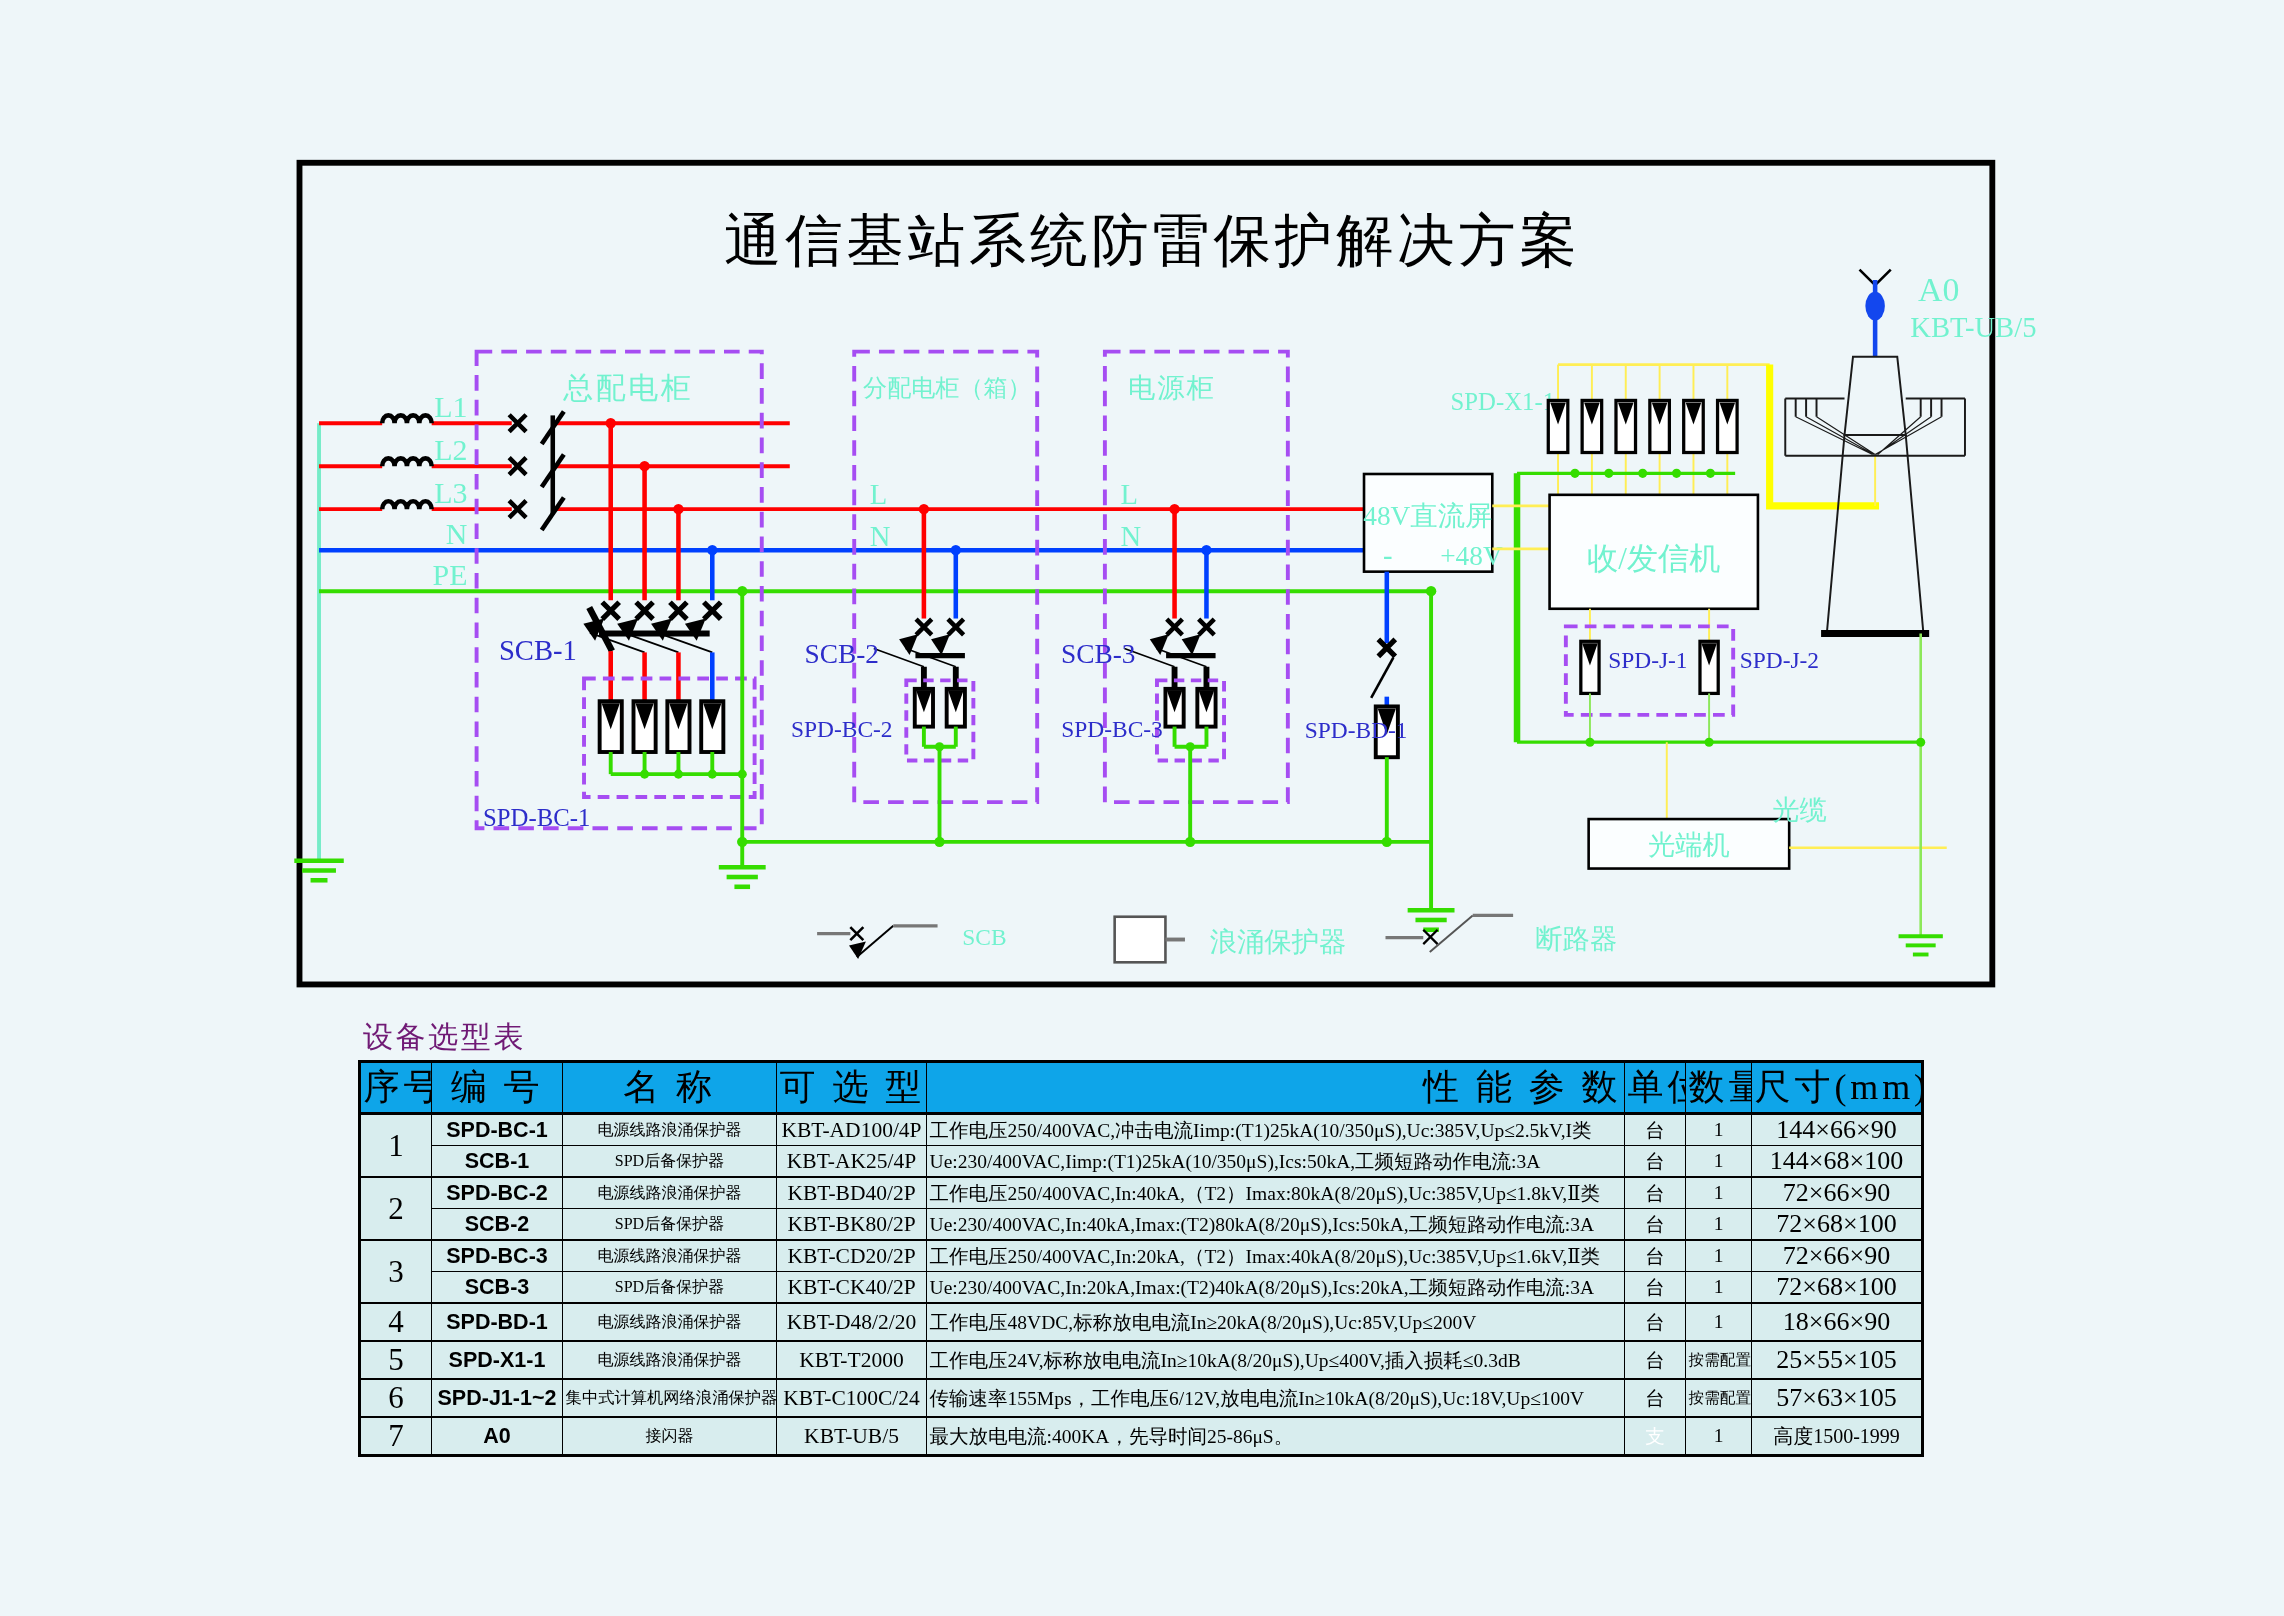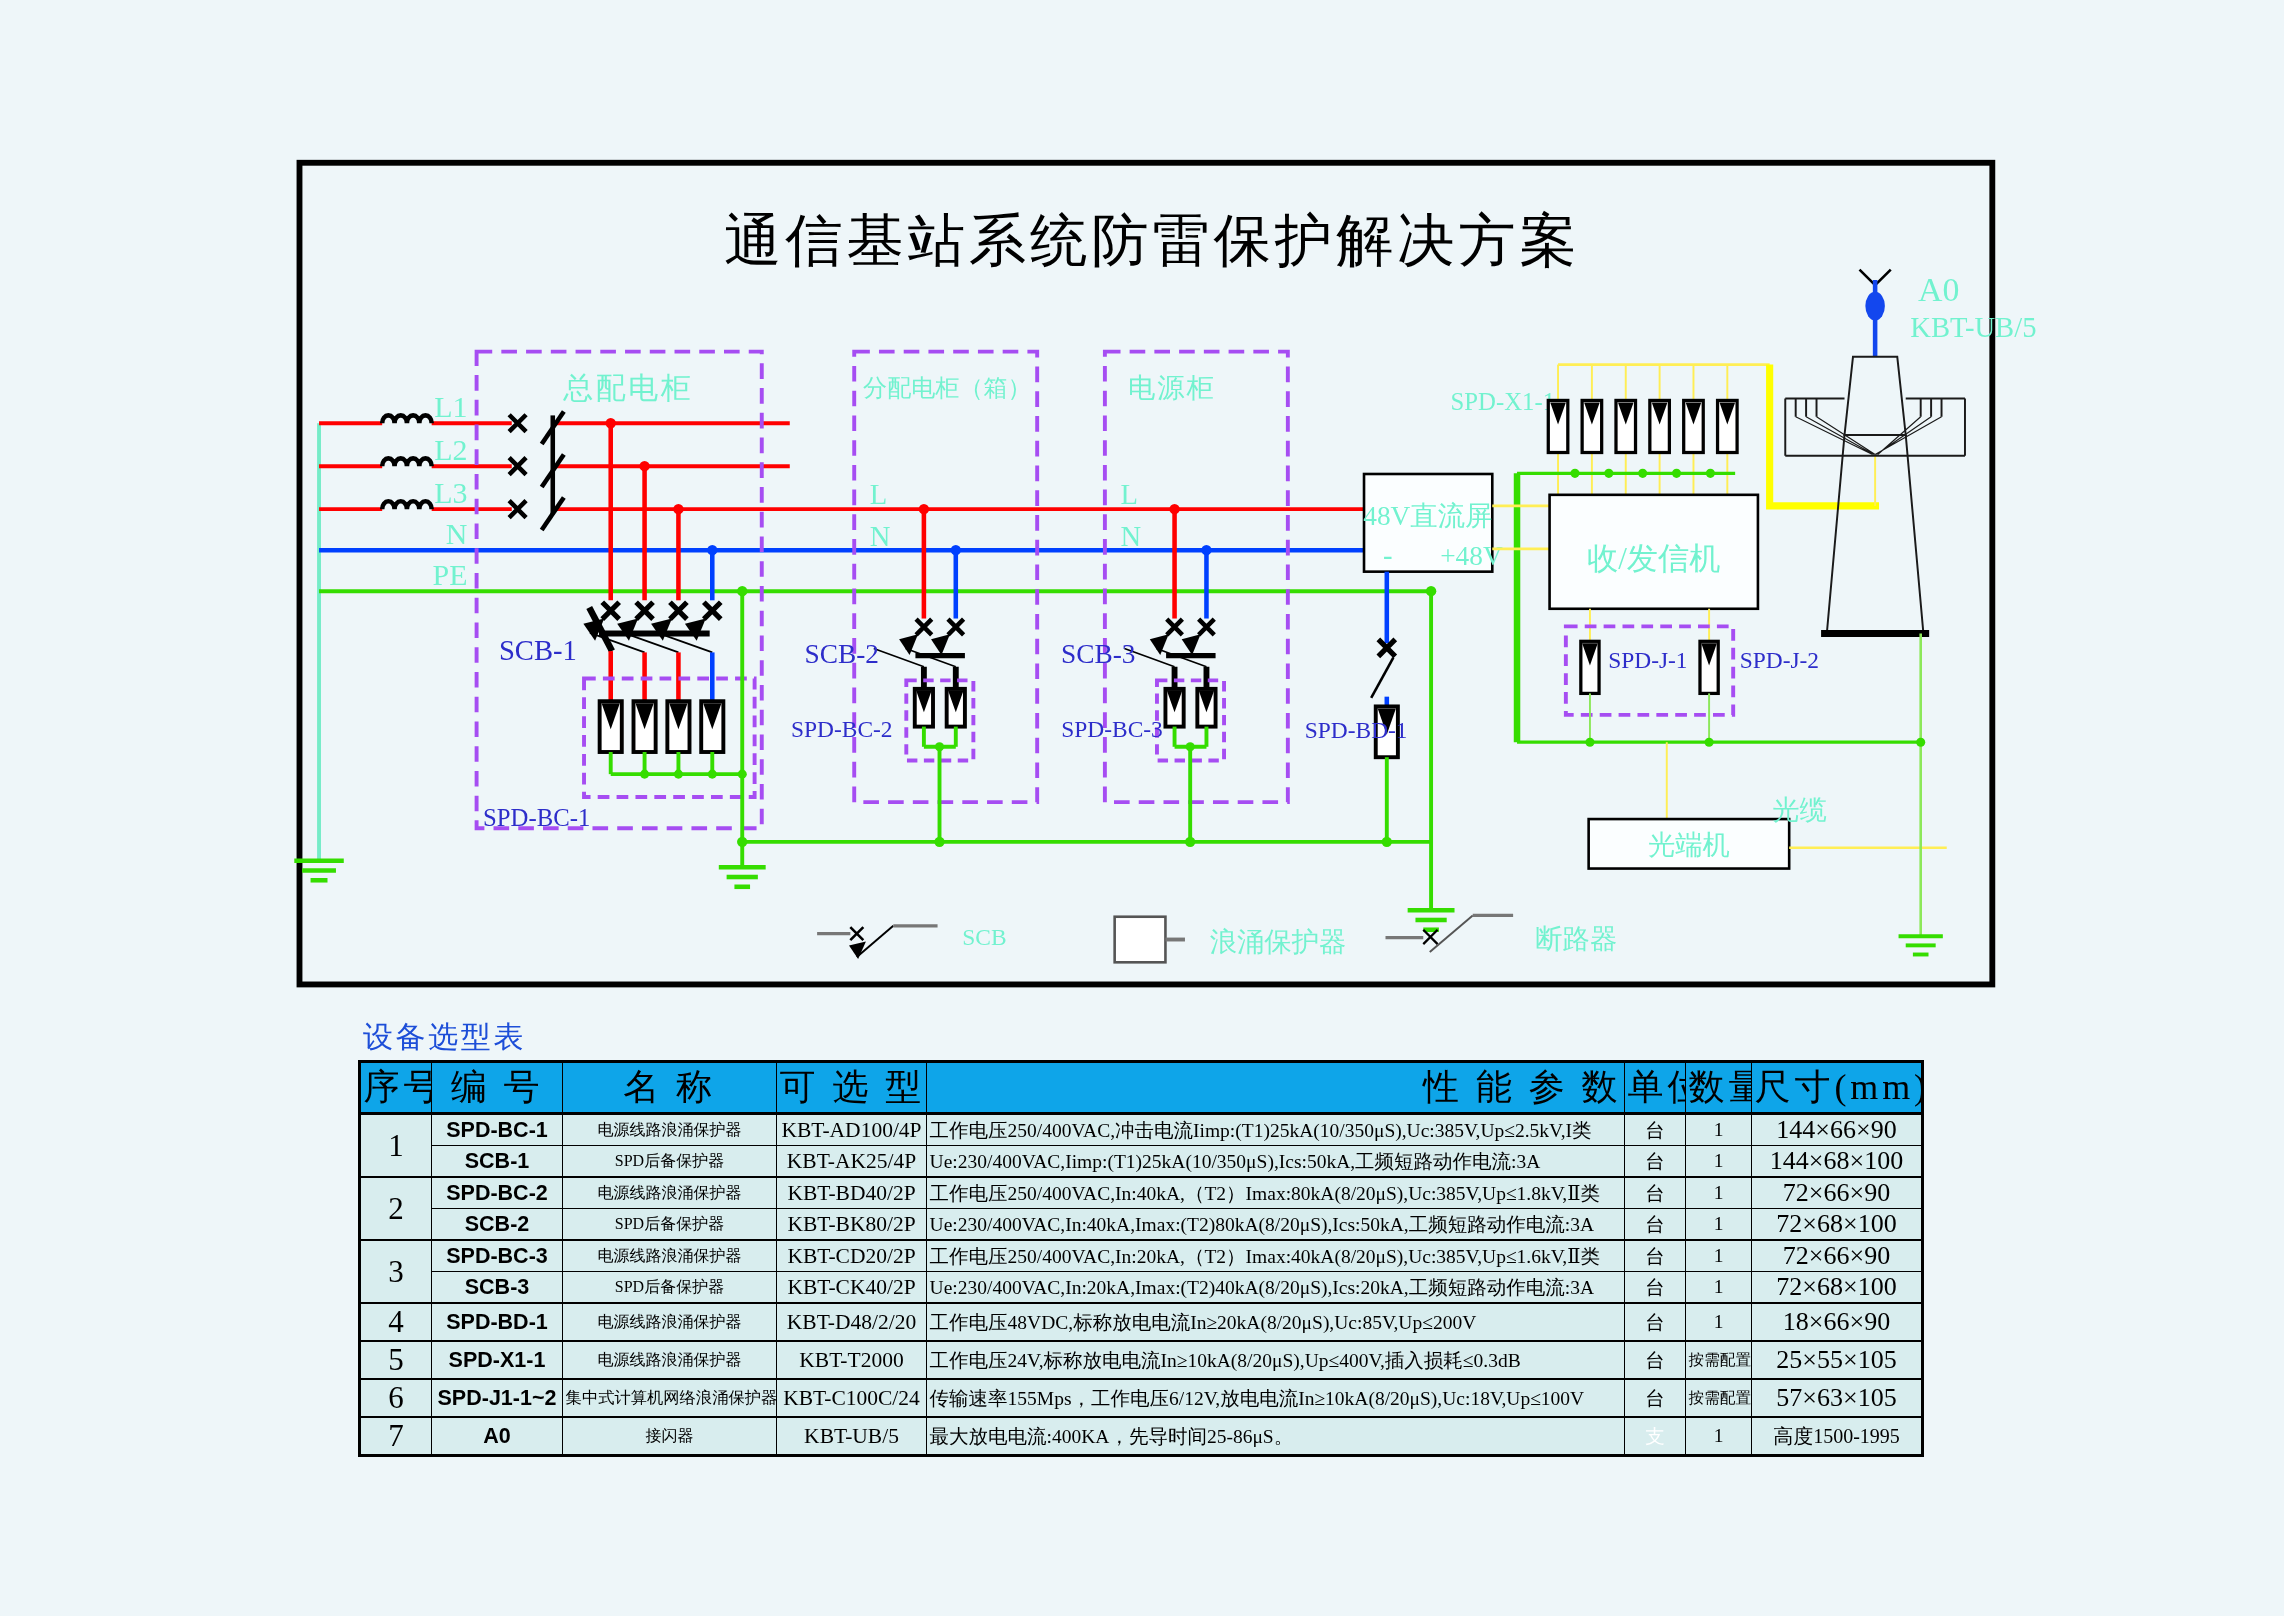--- a/index.html
+++ b/index.html
@@ -7,21 +7,21 @@
     width:2284px;height:1616px;position:relative;overflow:hidden;
     background:#eef6f9;
     font-family:"Liberation Serif","DejaVu Serif",serif;
   }
   .abs{position:absolute;}
   svg text{font-family:"Liberation Serif","DejaVu Serif",serif;}
   .cyan{fill:#72f2cf;}
   .blue-lbl{fill:#2d2dca;}
   
   #table-caption{
-    left:363px;top:1017px;font-size:30px;color:#1d4ed8;letter-spacing:2.6px;
+    left:363px;top:1017px;font-size:30px;color:#701a75;letter-spacing:2.6px;
   }
   #spec-table{
     left:358px;top:1060px;width:1563px;border-collapse:collapse;table-layout:fixed;
     border:3.9px solid #000;background:#d8edee;
   }
   #spec-table th,#spec-table td{
     border:1.3px solid #000;padding:0 2.6px;text-align:center;overflow:hidden;
     white-space:nowrap;color:#000;
   }
   #spec-table thead th{
@@ -562,17 +562,17 @@
       <td class="size">57×63×105</td>
     </tr>
     <tr style="height:25px" class="group-start">
       <td class="no">7</td>
       <td class="code">A0</td>
       <td class="name">接闪器</td>
       <td class="model">KBT-UB/5</td>
       <td class="params">最大放电电流:400KA，先导时间25-86μS。</td>
       <td class="unit white">支</td>
       <td class="qty">1</td>
-      <td class="size small">高度1500-1995</td>
+      <td class="size small">高度1500-1999</td>
     </tr>
   </tbody>
 </table>
 
 
 </body></html>

